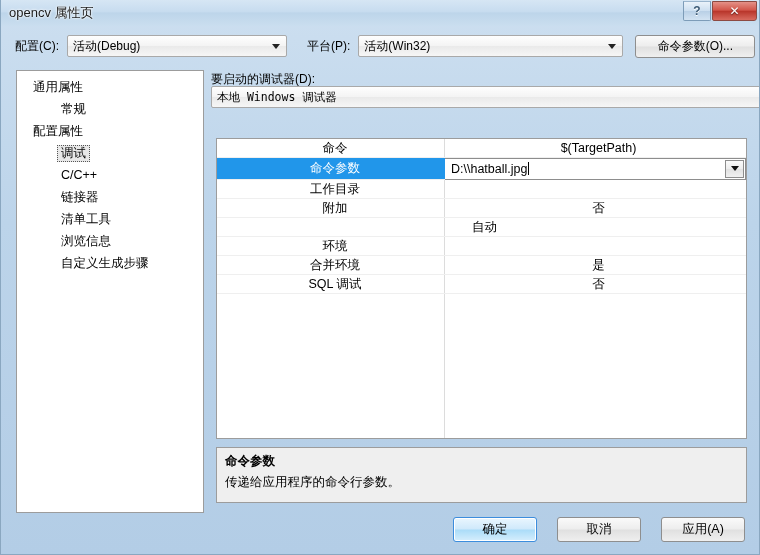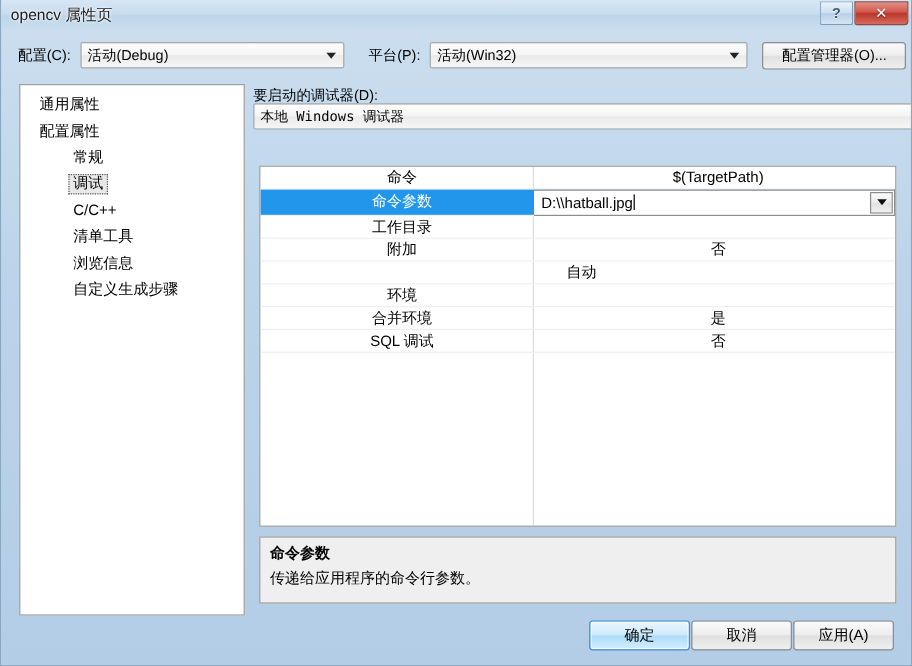--- a/index.html
+++ b/index.html
@@ -211,21 +211,21 @@
     width: 531px; height: 56px;
     background: #efefef;
     border: 1px solid #9c9c9c;
     padding: 5px 8px;
   }
   #desc-title { font-weight: bold; font-size: 12.5px; }
   #desc-body { font-size: 12.5px; margin-top: 4px; }
   
   #btnrow {
     position: absolute; right: 14px; bottom: 12px;
-    display: flex; gap: 1px;
+    display: flex; gap: 20px;
   }
   .dlgbtn {
     width: 84px; height: 25px;
     border: 1px solid #8e8e8e;
     border-radius: 3px;
     background: linear-gradient(to bottom, #fafafa 0%, #ededed 48%, #e0e0e0 52%, #efefef 100%);
     display: flex; align-items: center; justify-content: center;
     font-size: 12.5px;
   }
   .dlgbtn.default {
@@ -251,38 +251,41 @@
     <span class="lbl" style="margin-left:14px;">配置(C):</span>
     <div class="combo" id="cfg-combo">
       <span>活动(Debug)</span>
       <span class="arrow"></span>
     </div>
     <span class="lbl" id="plat-label">平台(P):</span>
     <div class="combo" id="plat-combo">
       <span>活动(Win32)</span>
       <span class="arrow"></span>
     </div>
-    <div class="pushbtn" id="cfgmgr-btn">配置管理器(O)...</div>
+    <div class="pushbtn" id="cfgmgr-btn">命令参数(O)...</div>
   </div>
 
   <div id="tree-panel">
       <div class="tree-item">
         <span class="tlabel">通用属性</span>
       </div>
+      <div class="tree-item child">
+        <span class="tlabel">常规</span>
+      </div>
       <div class="tree-item">
         <span class="tlabel">配置属性</span>
       </div>
-      <div class="tree-item child">
-        <span class="tlabel">常规</span>
-      </div>
       <div class="tree-item child selected">
         <span class="tlabel">调试</span>
       </div>
       <div class="tree-item child">
         <span class="tlabel">C/C++</span>
+      </div>
+      <div class="tree-item child">
+        <span class="tlabel">链接器</span>
       </div>
       <div class="tree-item child">
         <span class="tlabel">清单工具</span>
       </div>
       <div class="tree-item child">
         <span class="tlabel">浏览信息</span>
       </div>
       <div class="tree-item child">
         <span class="tlabel">自定义生成步骤</span>
       </div>

